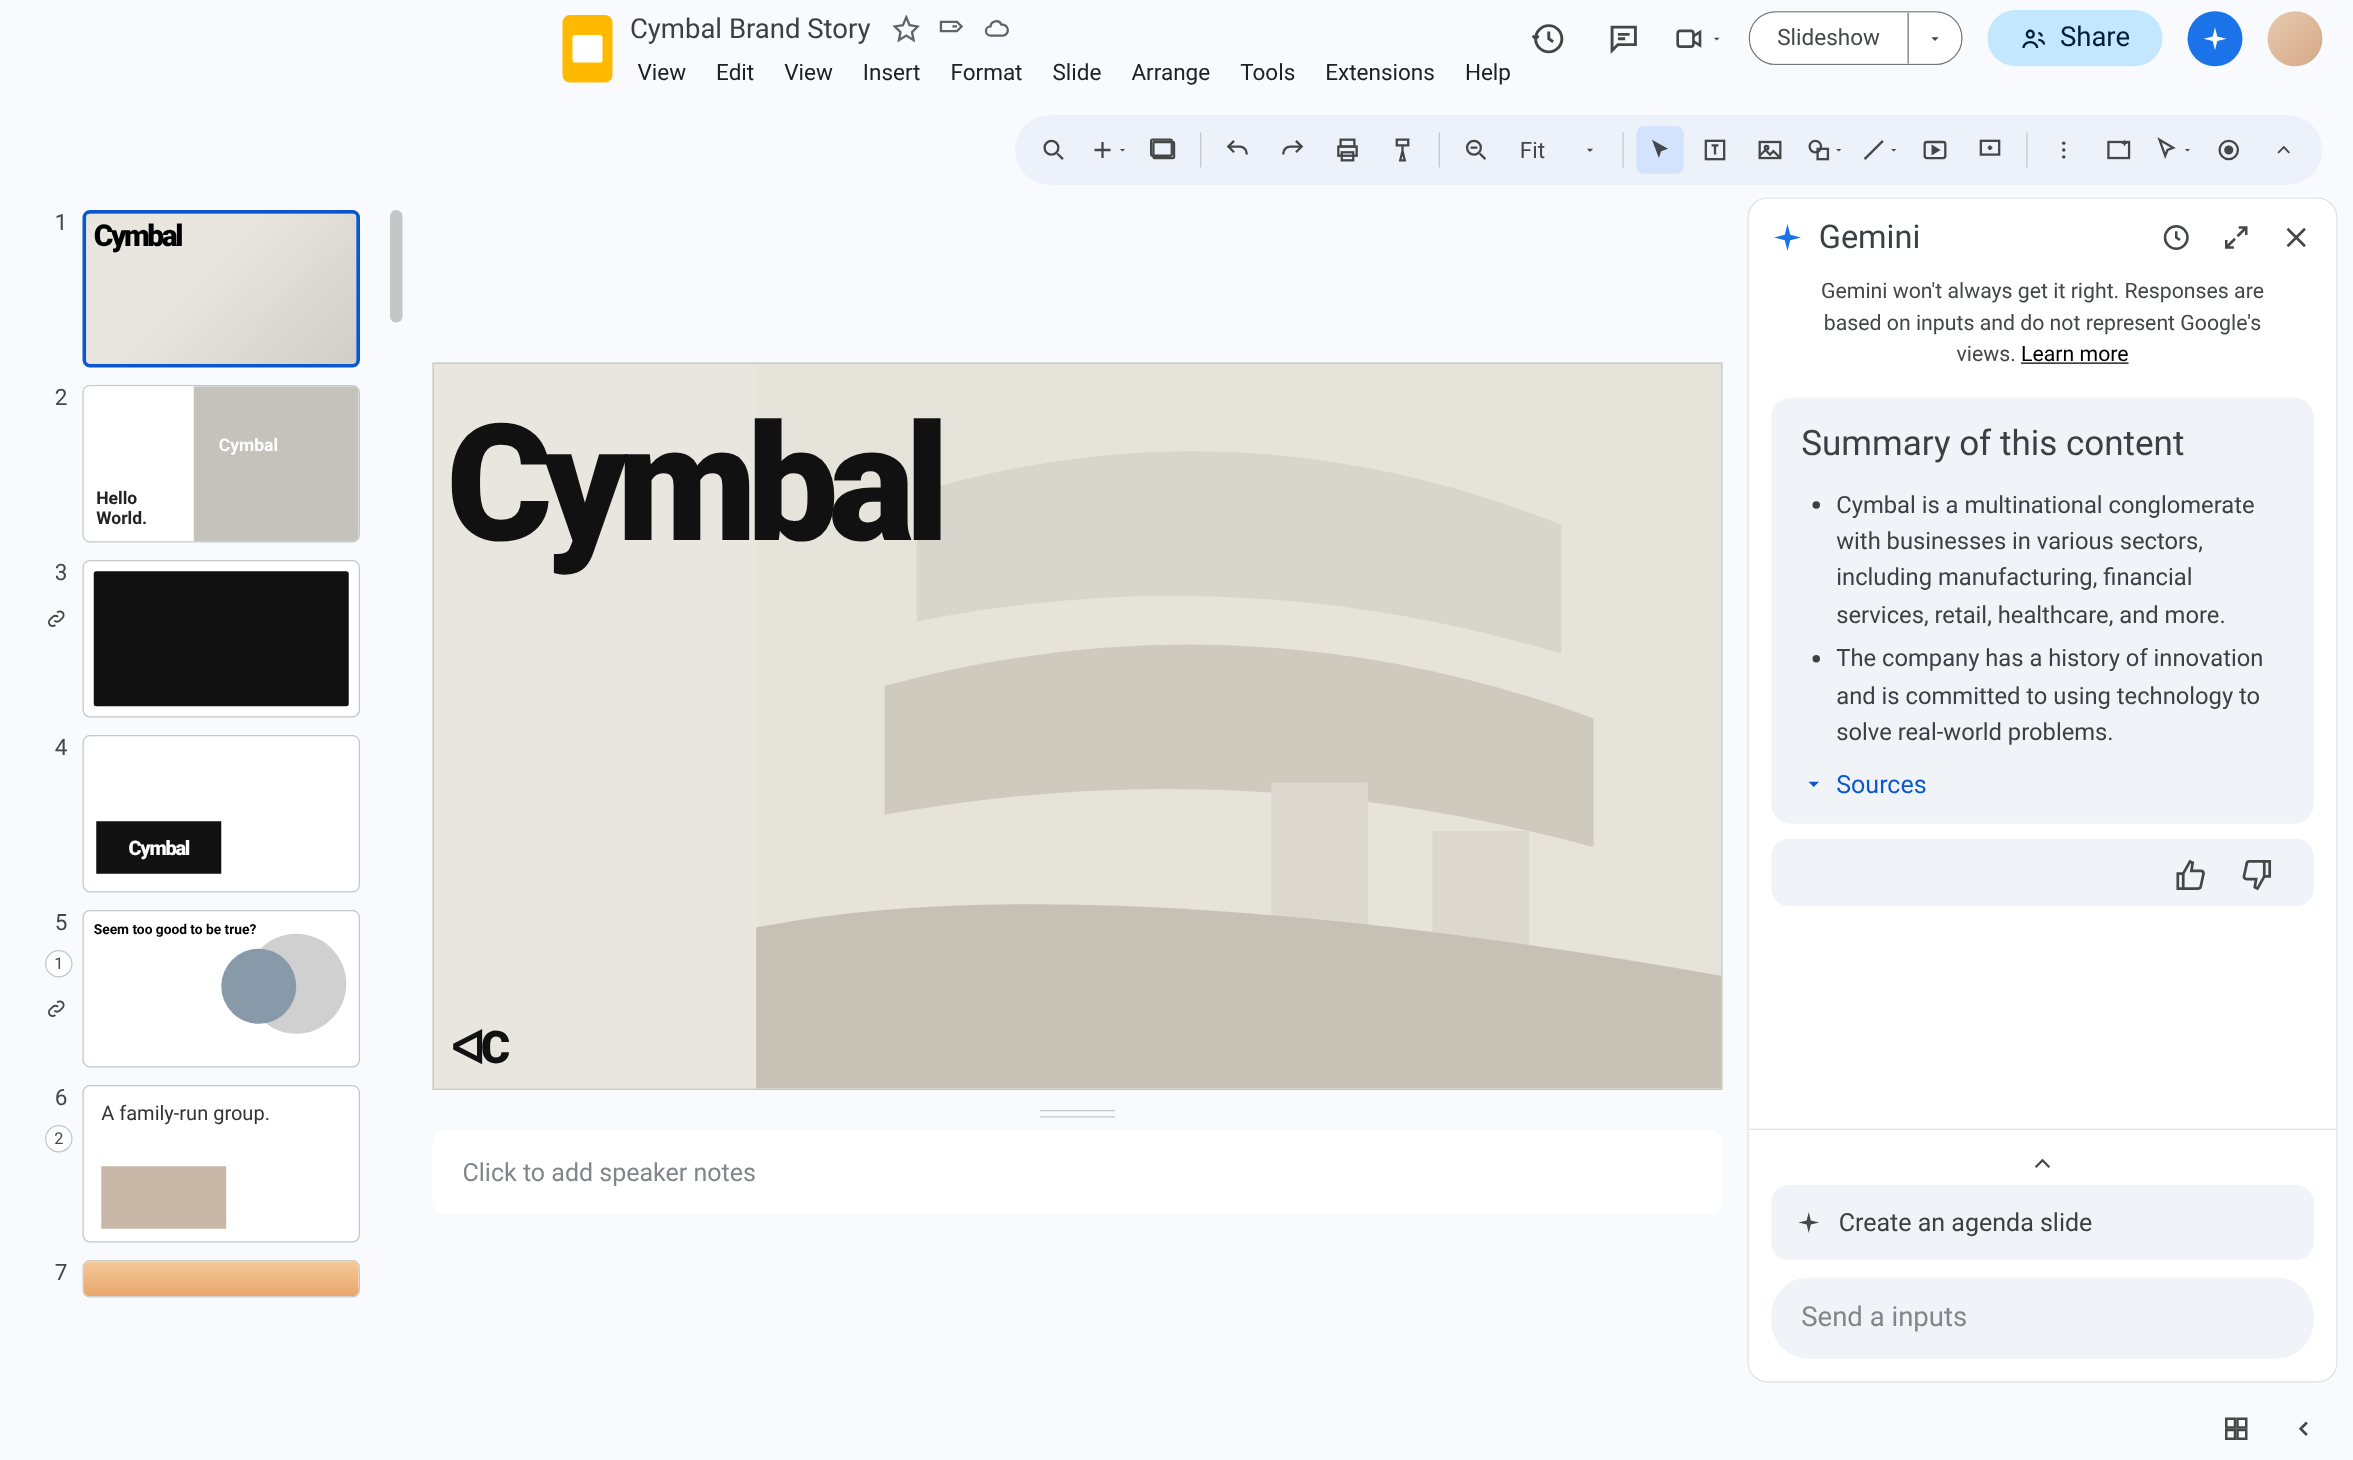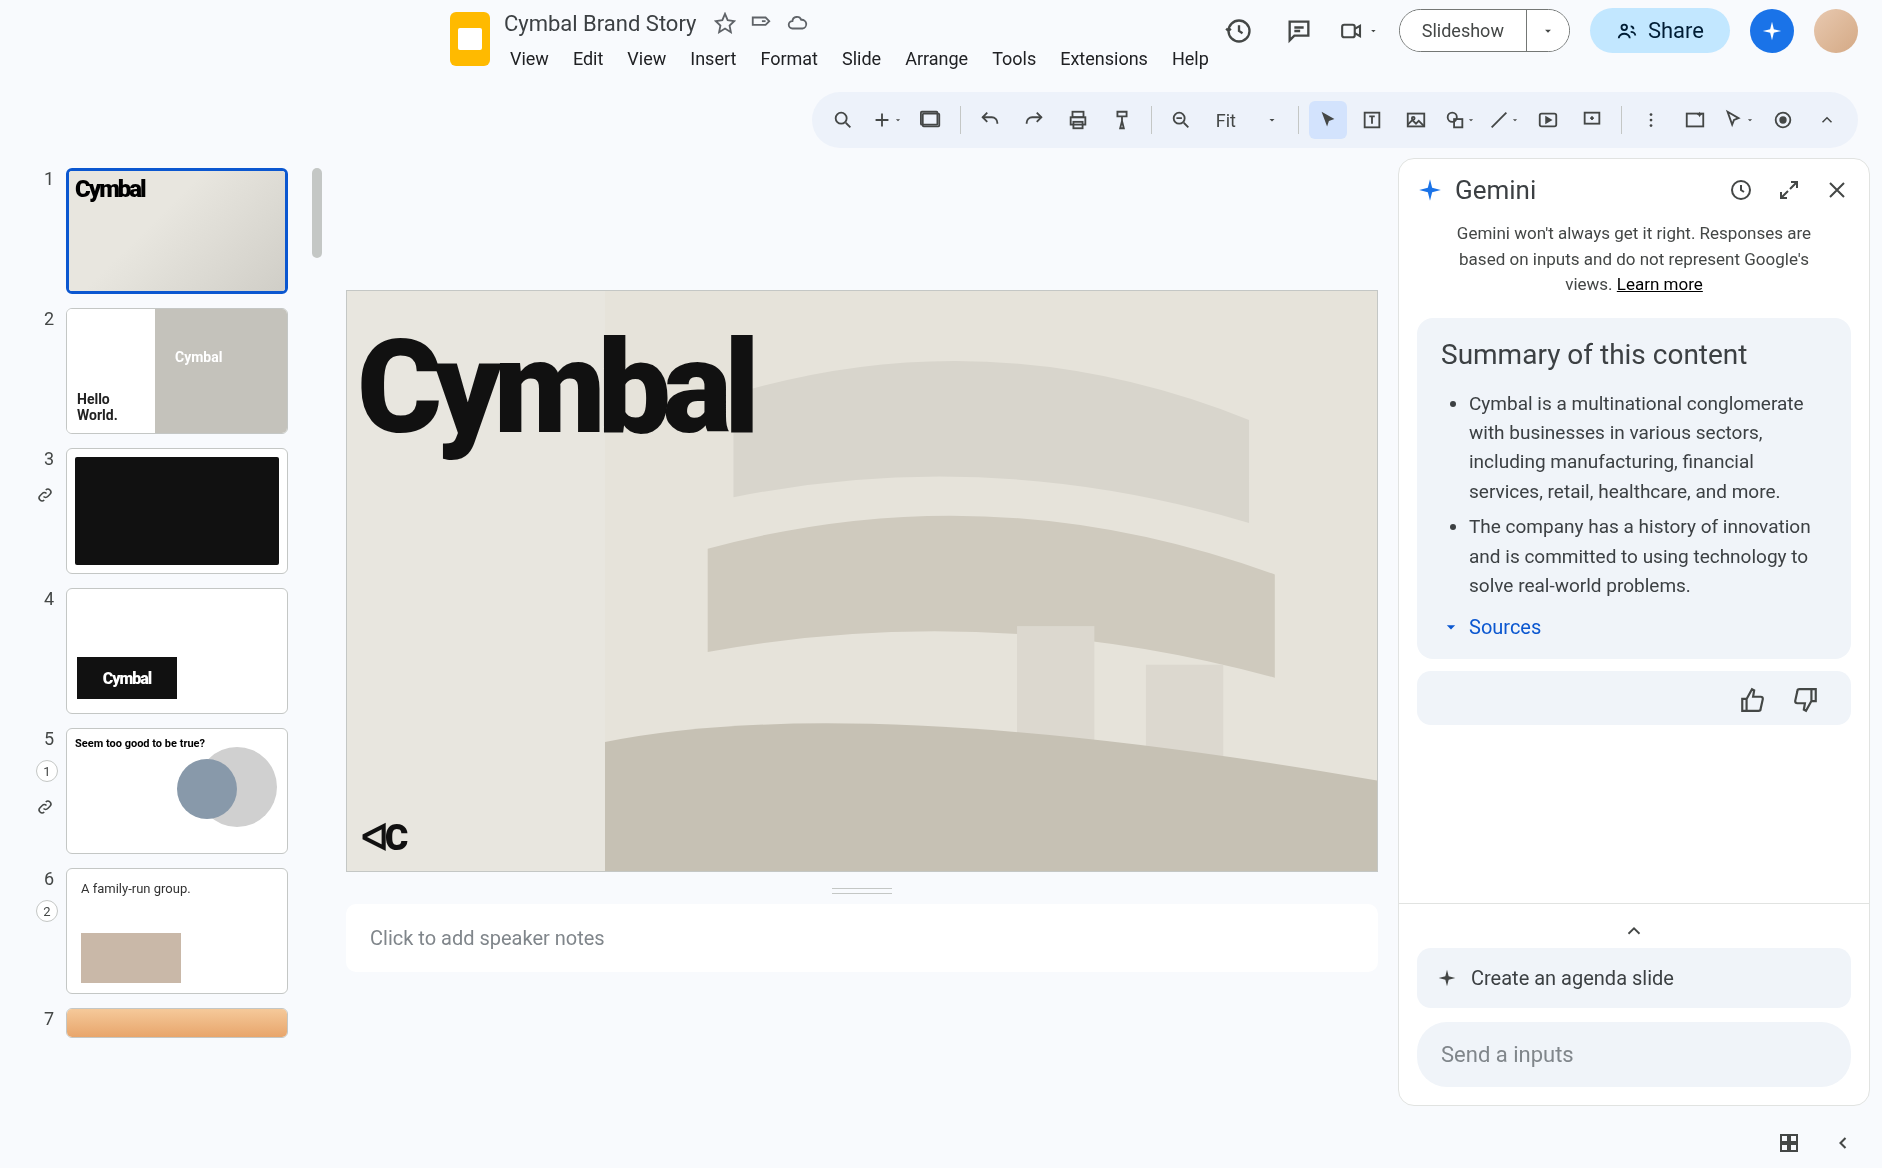--- a/index.html
+++ b/index.html
@@ -86,21 +86,21 @@
 
 .thumb .t1-logo { position:absolute; left:6px; top:4px; font-size:24px; font-weight:900; letter-spacing:-2px; }
 .thumb .t1-bg { position:absolute; inset:0; background:linear-gradient(135deg,#e8e6df 40%,#d0cec7);}
 .thumb2 { display:flex; }
 .thumb2-left { width:40%; background:#fff; display:flex; align-items:flex-end; padding:10px; }
 .thumb2-right { width:60%; background:#c4c2bb; position:relative; }
 .thumb3-bg { position:absolute; inset:8px; background:#111; border-radius:2px; }
 .thumb4-left { position:absolute; left:10px; bottom:14px; width:100px; height:42px; background:#111; color:#fff; font-weight:900; font-size:16px; display:flex; align-items:center; justify-content:center; letter-spacing:-1px;}
 .thumb5-l { position:absolute; left:8px; top:8px; font-size:11px; font-weight:700; }
 .thumb5-circ { position:absolute; right:10px; top:18px; width:80px; height:80px; border-radius:50%; background:#d0d0d0; }
-.thumb6-txt { position:absolute; left:14px; top:12px; font-size:13px; color:#333; }
+.thumb6-txt { position:absolute; left:14px; top:12px; font-size:16px; color:#333; }
 .thumb6-img { position:absolute; left:14px; bottom:10px; width:100px; height:50px; background:#c9b8a8; }
 .thumb7-bg { position:absolute; inset:0; background:linear-gradient(#f5c99a,#e8a56b); }
 
 svg { display:block; }
 </style>
 </head>
 <body>
 
 <div class="app">
 

